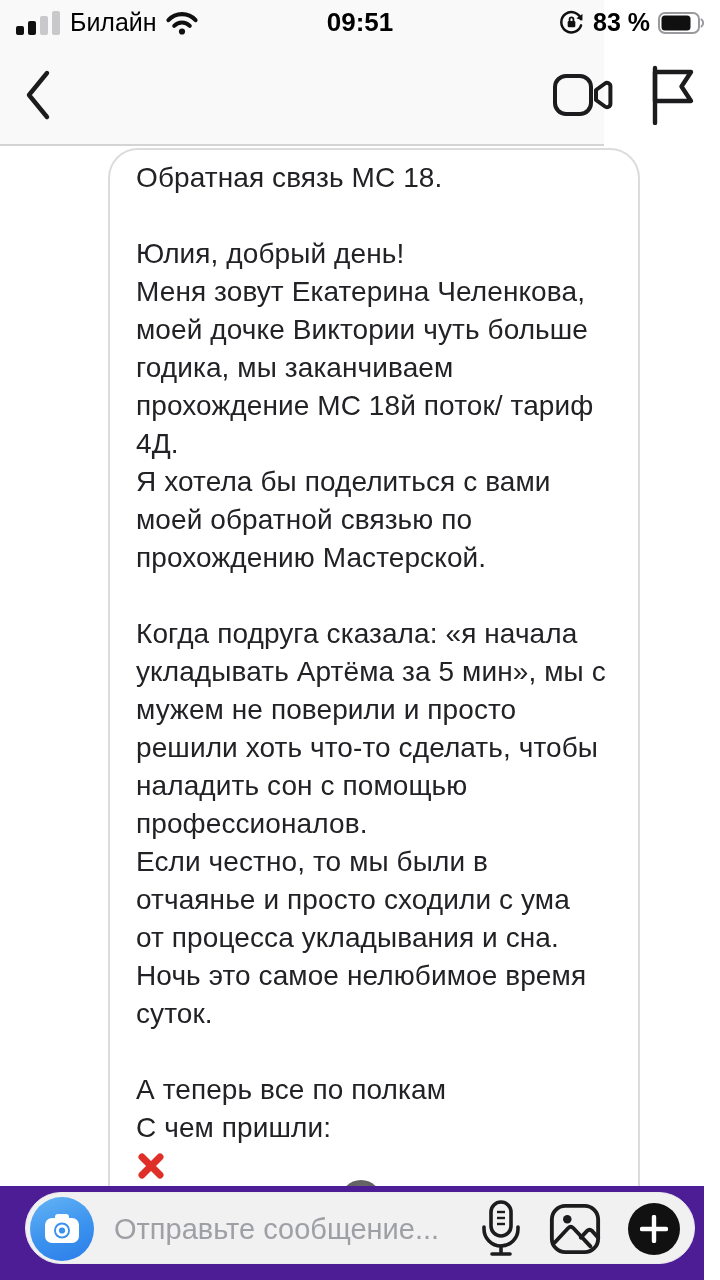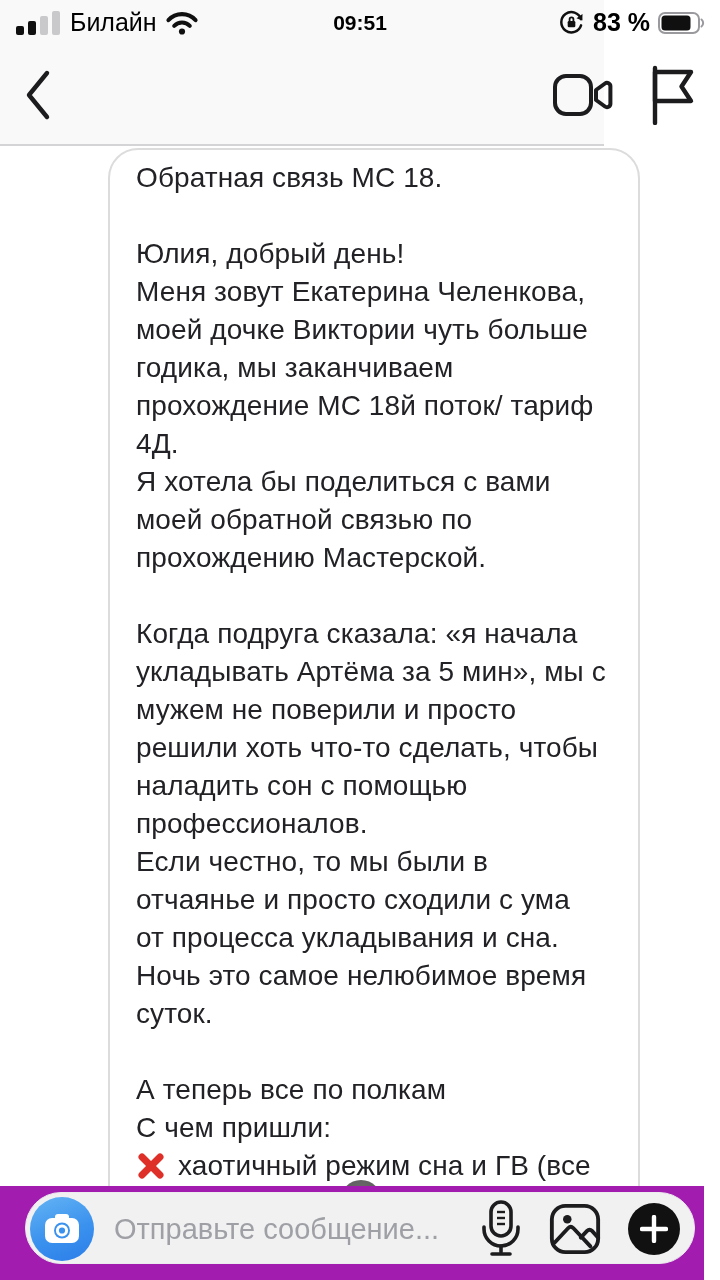--- a/index.html
+++ b/index.html
@@ -11,21 +11,21 @@
   }
   
   #top-chrome{
     position:absolute;top:0;left:0;width:604px;height:146px;
     background:#f9f9f9;border-bottom:2px solid #d4d4d6;z-index:30;
   }
   .statusbar{position:absolute;top:0;left:0;width:720px;height:45px;}
   .sb-left{position:absolute;left:16px;top:0;height:45px;display:flex;align-items:center;gap:8px;}
   .sb-carrier{font-size:25px;color:#000;}
   .sb-time{position:absolute;left:0;right:0;top:0;height:45px;display:flex;align-items:center;justify-content:center;
-    font-size:21px;font-weight:700;color:#000;}
+    font-size:26px;font-weight:700;color:#000;}
   .sb-right{position:absolute;right:14px;top:0;height:45px;display:flex;align-items:center;gap:8px;}
   .sb-batt-text{font-size:25px;color:#000;font-weight:bold;}
   
   .header{position:absolute;top:45px;left:0;width:720px;height:99px;}
   .back-btn{position:absolute;left:18px;top:22px;width:40px;height:56px;display:flex;align-items:center;justify-content:center;cursor:pointer;}
   .user-chip{position:absolute;left:98px;top:6px;display:flex;align-items:center;gap:20px;cursor:pointer;}
   .avatar{width:82px;height:82px;border-radius:50%;overflow:hidden;background:#d8d4d0;flex:0 0 auto;}
   .user-names{display:flex;flex-direction:column;justify-content:center;}
   .user-title{font-size:31px;font-weight:700;color:#1c1c1e;line-height:38px;}
   .user-subtitle{font-size:25px;color:#a5a5aa;line-height:30px;}
@@ -42,21 +42,21 @@
     font-size:28px;line-height:38px;color:#222226;white-space:pre-line;
     letter-spacing:.1px;
   }
   .msg-bullet-row{display:flex;align-items:center;gap:12px;height:38px;}
   .msg-bullet-text{font-size:28px;line-height:38px;color:#222226;letter-spacing:.1px;}
   .partial-emoji{
     position:absolute;left:340px;top:1034px;width:42px;height:42px;border-radius:50%;
     background:radial-gradient(circle at 50% 30%,#6e6e6e,#4c4c4c);
   }
   
-  #composer{position:absolute;left:0;top:1186px;width:704px;height:94px;background:#a21caf;z-index:40;}
+  #composer{position:absolute;left:0;top:1186px;width:704px;height:94px;background:#4c1d95;z-index:40;}
   .composer-pill{
     position:absolute;left:25px;top:6px;width:670px;height:72px;border-radius:36px;
     background:#f1f1f2;border:1px solid #ececee;display:flex;align-items:center;
   }
   .camera-btn{
     position:absolute;left:4px;top:4px;width:64px;height:64px;border-radius:50%;
     background:linear-gradient(160deg,#64b4f4 0%,#3b92ee 55%,#2b7de9 100%);
     display:flex;align-items:center;justify-content:center;cursor:pointer;border:none;
   }
   .composer-input{
@@ -158,21 +158,20 @@
 Ночь это самое нелюбимое время
 суток.
 
 А теперь все по полкам
 С чем пришли:</div>
       <div class="msg-bullet-row">
         <svg width="30" height="30" viewBox="0 0 30 30">
           <line x1="6" y1="6" x2="24" y2="24" stroke="#de2f28" stroke-width="7" stroke-linecap="round"></line>
           <line x1="24" y1="6" x2="6" y2="24" stroke="#de2f28" stroke-width="7" stroke-linecap="round"></line>
         </svg>
-        <span class="msg-bullet-text">хаотичный режим сна и ГВ (все</span>
       </div>
     </div>
     <div class="partial-emoji"></div>
   </div>
 
   <div id="composer">
     <div class="composer-pill">
       <button class="camera-btn">
         <svg width="36" height="32" viewBox="0 0 36 32">
           <rect x="11" y="1" width="14" height="8" rx="3" fill="#ffffff"></rect>

